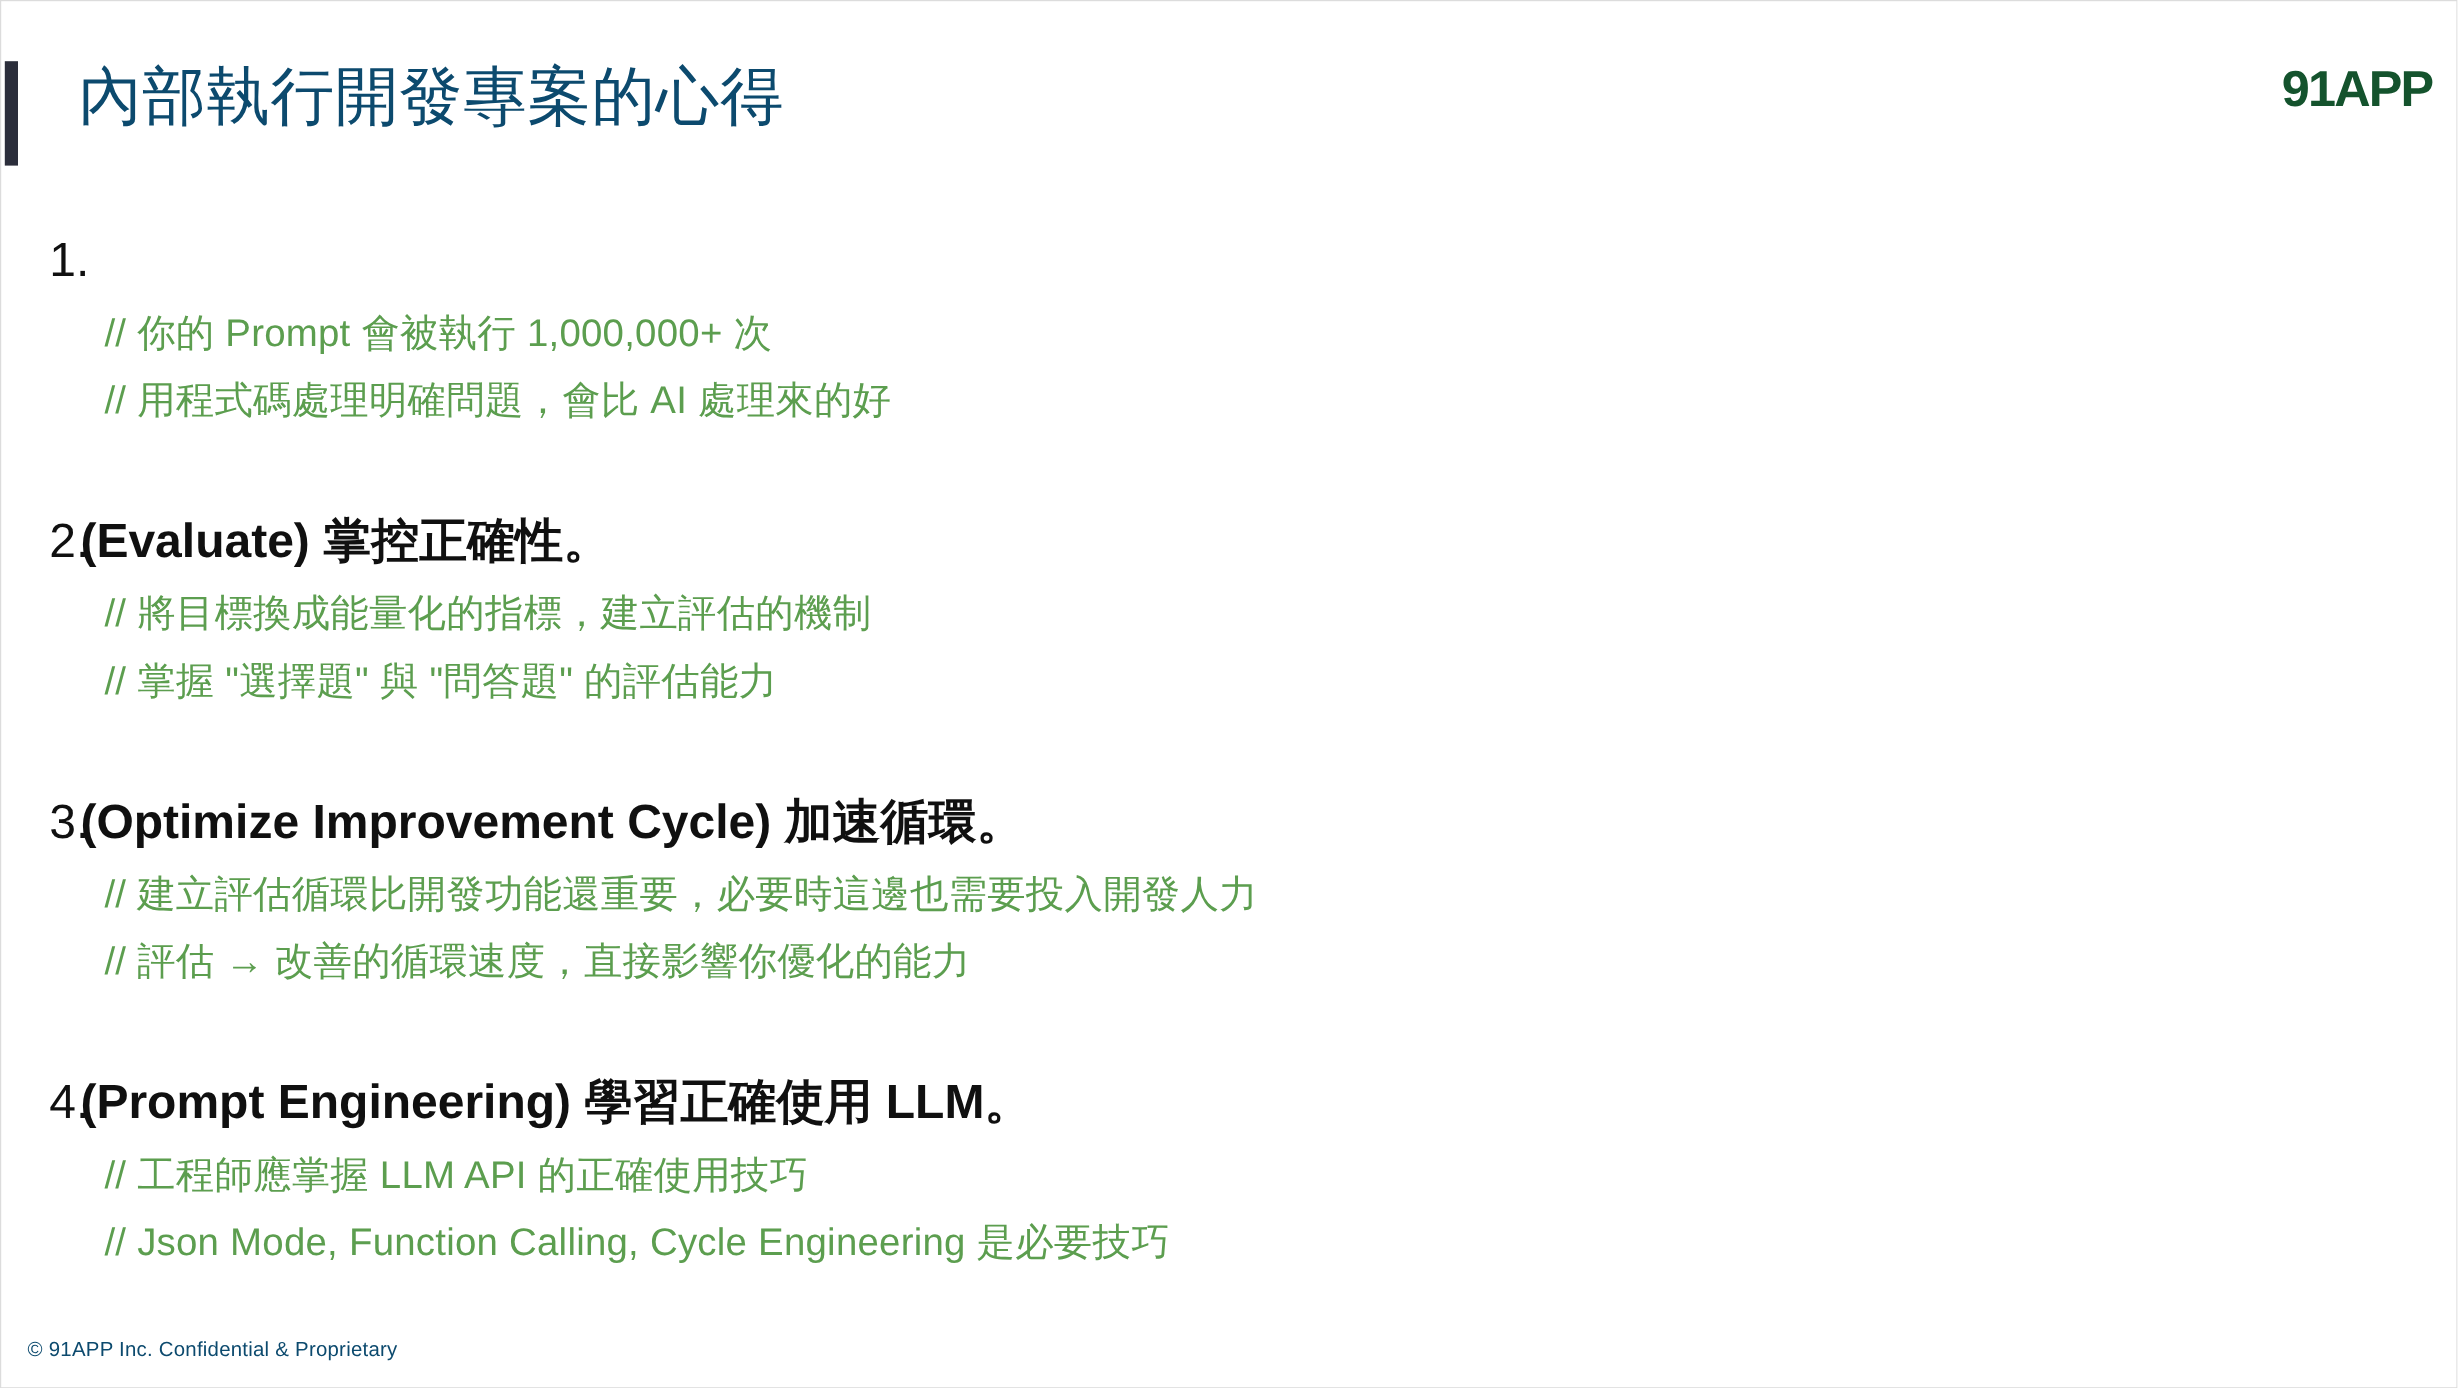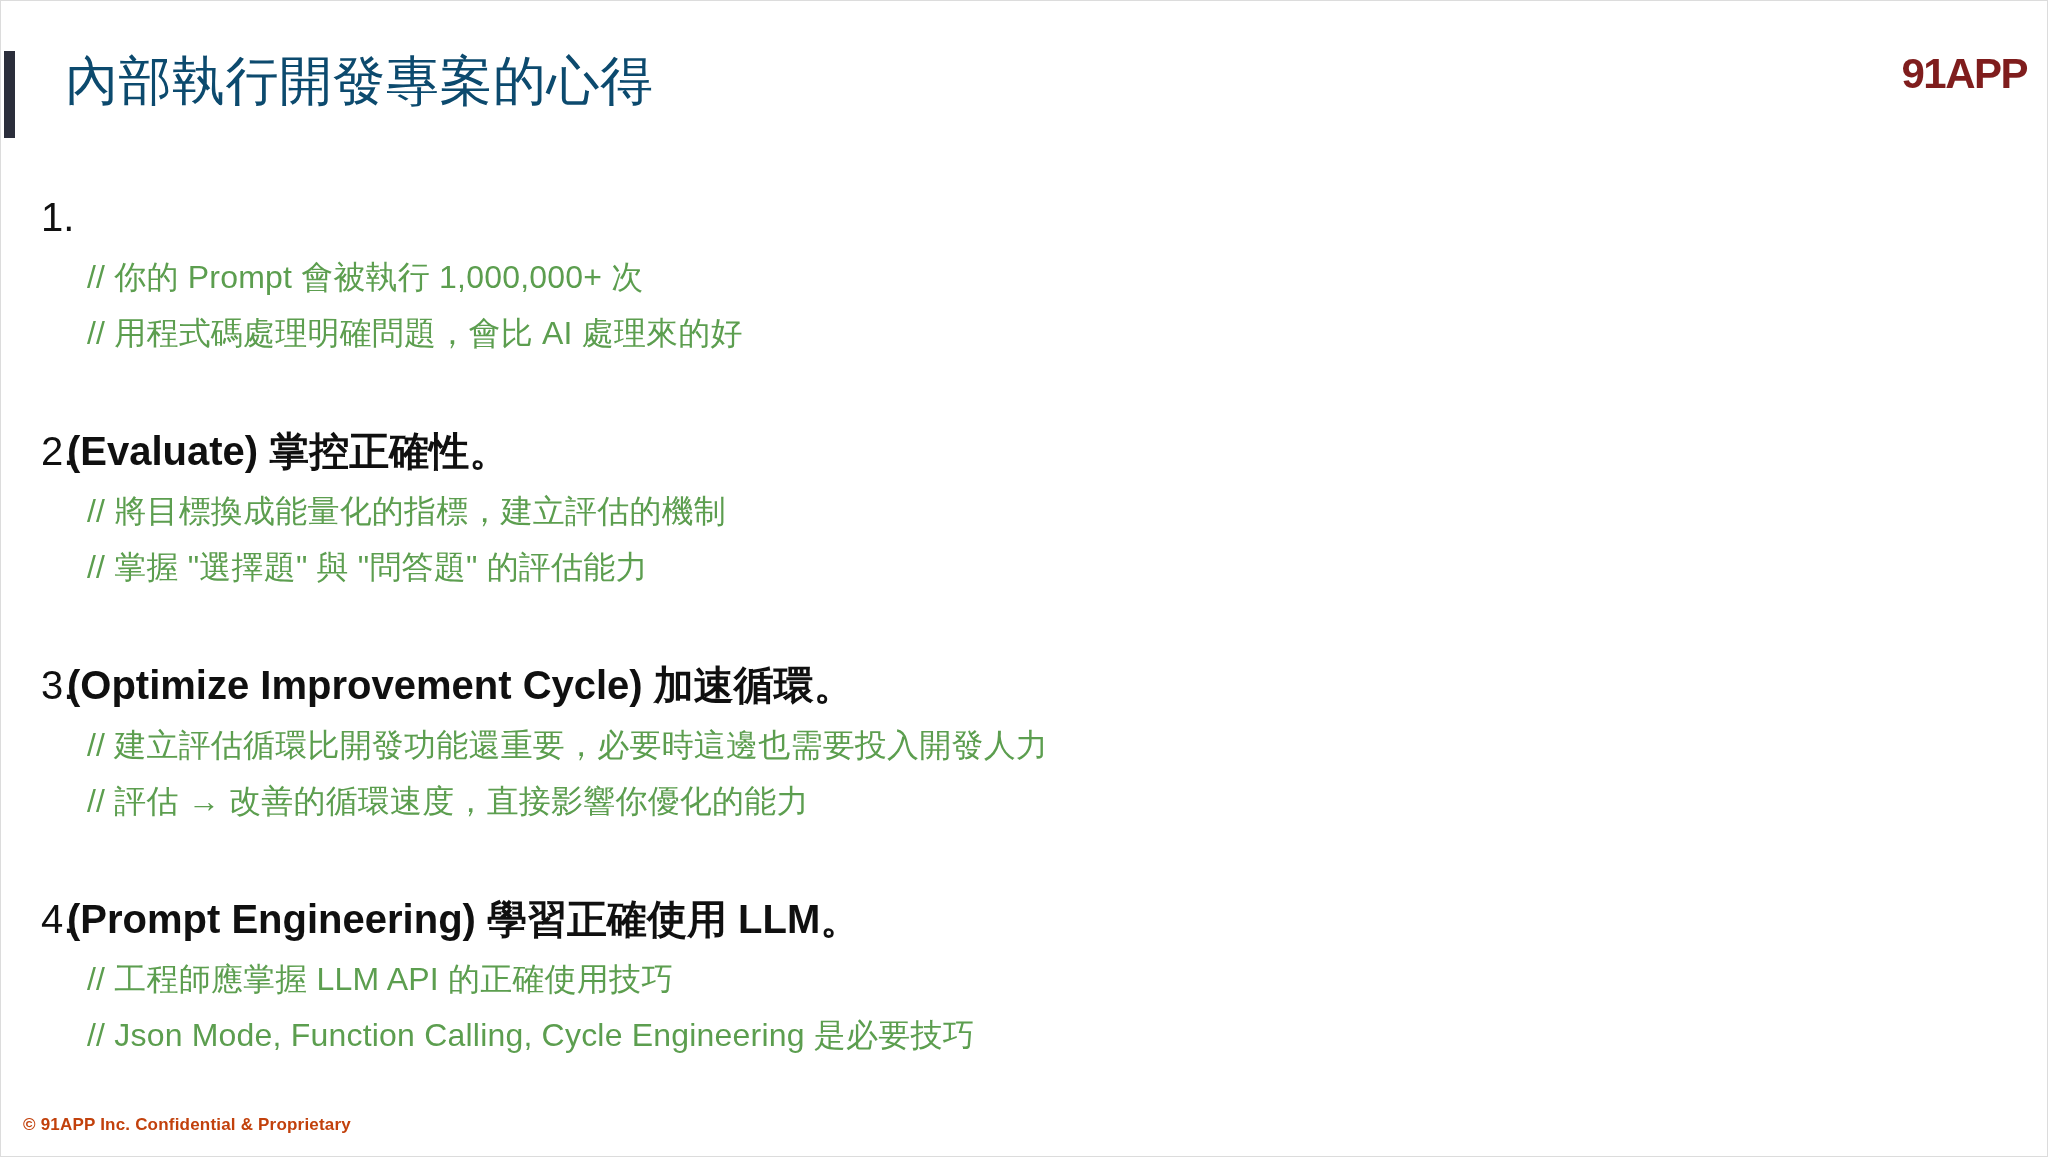--- a/index.html
+++ b/index.html
@@ -53,21 +53,21 @@
     white-space: nowrap;
   }
 
   .brand-logo {
     position: absolute;
     right: 22px;
     top: 48px;
     font-size: 42px;
     line-height: 50px;
     font-weight: 700;
-    color: #7f1d1d;
+    color: #14532d;
     letter-spacing: -1.5px;
     white-space: nowrap;
   }
 
   
   .points {
     position: absolute;
     left: 0;
     top: 188px;
     width: 2048px;
@@ -118,22 +118,22 @@
     letter-spacing: 0.2px;
   }
 
   
   .footer-note {
     position: absolute;
     left: 22px;
     bottom: 20px;
     font-size: 17px;
     line-height: 22px;
-    font-weight: 700;
-    color: #c2410c;
+    font-weight: 400;
+    color: #0c4a6e;
     letter-spacing: 0.2px;
     white-space: nowrap;
   }
 </style>
 </head>
 <body>
 
 <div class="slide">
 
   <div class="header">

